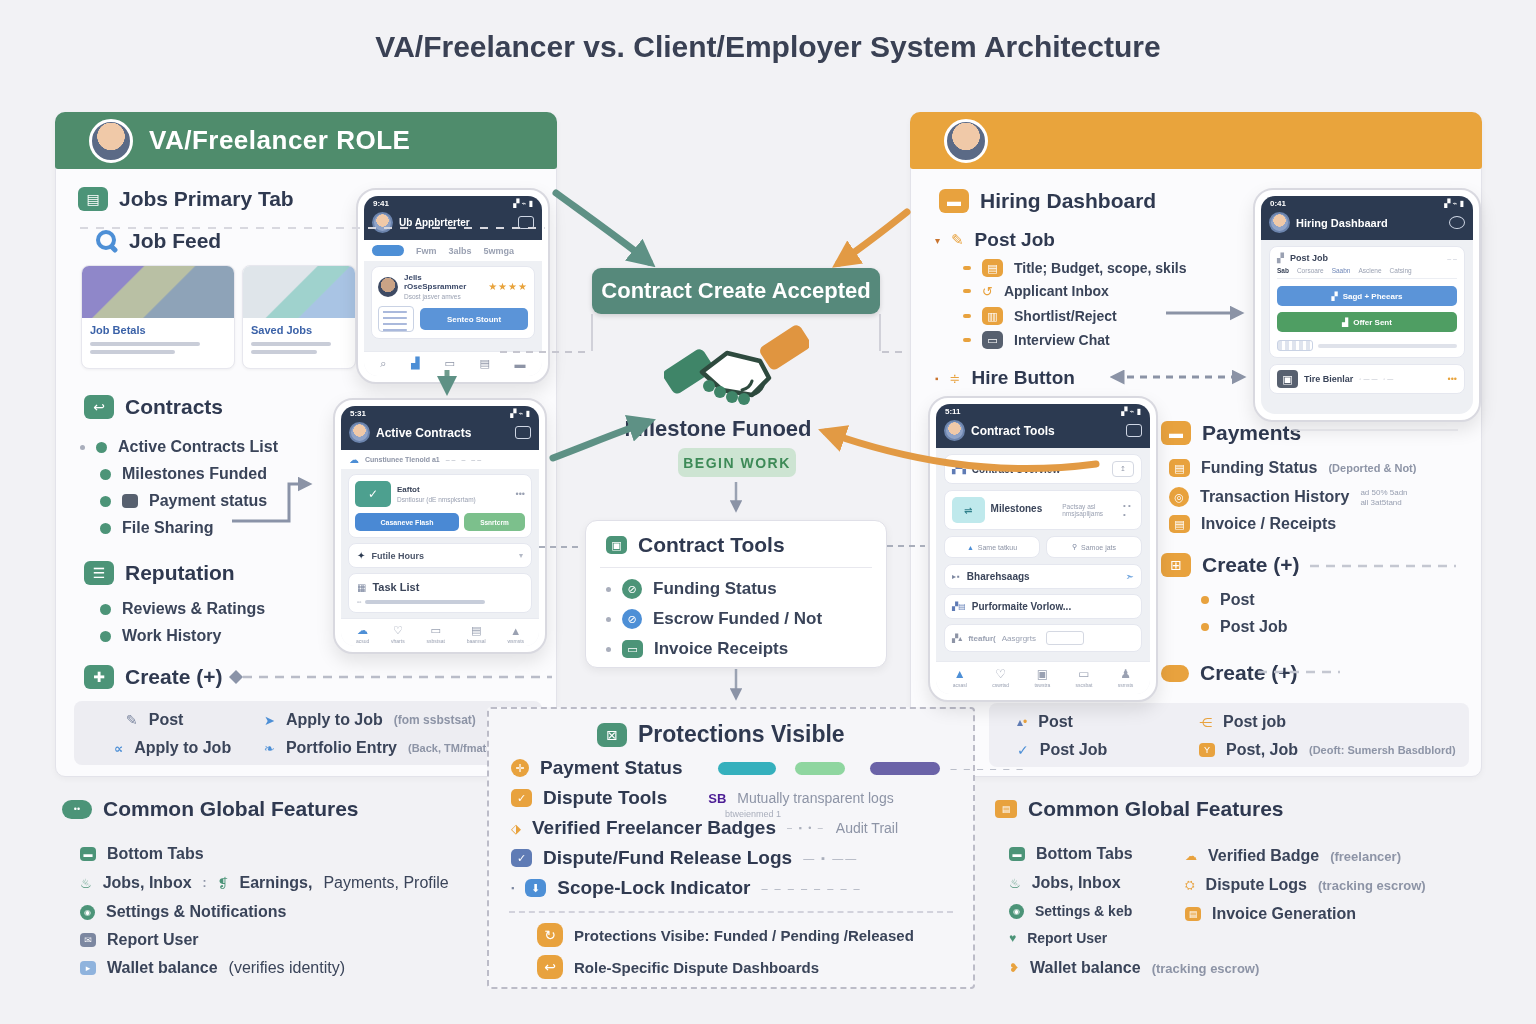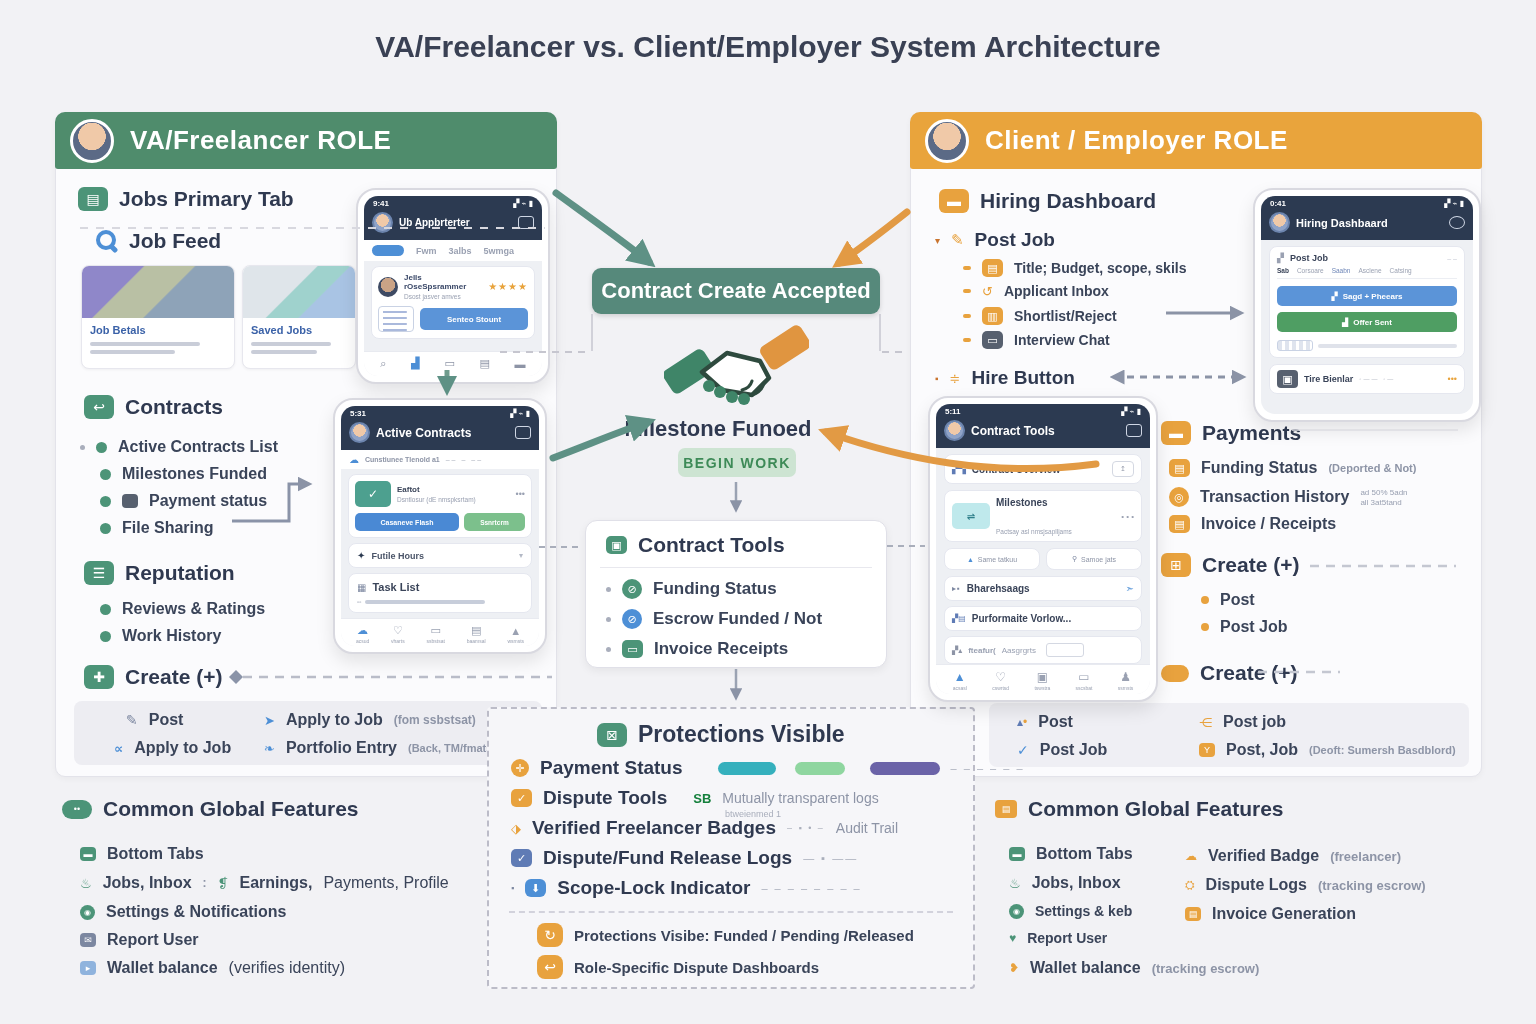--- a/index.html
+++ b/index.html
@@ -1,19 +1,19 @@
 <!DOCTYPE html>
 <html><head>
 <meta charset="utf-8">
 <style>
   html,body{margin:0;padding:0}
   body{width:1536px;height:1024px;background:#f2f2f5;font-family:"Liberation Sans","DejaVu Sans",sans-serif;position:relative;overflow:hidden;color:#2f3950}
   .abs{position:absolute}
   .panel{position:absolute;background:#fbfbfd;border:1px solid #e3e3ea;border-radius:10px;box-shadow:0 2px 6px rgba(0,0,0,.04)}
-  .phdr-bar{position:absolute;left:-1px;top:-1px;right:-1px;height:57px;border-radius:10px 10px 3px 3px;display:flex;align-items:center;gap:16px;padding-left:15px;color:#fff;font-size:26px;font-weight:700;letter-spacing:.5px}
+  .phdr-bar{position:absolute;left:-1px;top:-1px;right:-1px;height:57px;border-radius:10px 10px 3px 3px;display:flex;align-items:center;gap:16px;padding-left:34px;color:#fff;font-size:26px;font-weight:700;letter-spacing:.5px}
   .green{background:#4f8c6c}.orange{background:#e9a43c}
   .avatar{width:38px;height:38px;border-radius:50%;background:radial-gradient(circle at 50% 38%,#f0c9a8 0 45%,#5b6a86 46%);border:3px solid #fff;flex:none}
   .row{position:absolute;display:flex;align-items:center;gap:11px;white-space:nowrap}
   .h1{font-size:21px;font-weight:700;color:#2f3950}
   .h2{font-size:19px;font-weight:700;color:#2f3950}
   .it{font-size:16px;font-weight:600;color:#3a4459}
   .sm{font-size:14px;font-weight:600;color:#3a4459}
   .note{font-size:12px;font-weight:700;color:#8d94a6}
   .tiny{font-size:9px;color:#9aa1b2}
   .sq{width:30px;height:24px;border-radius:6px;display:inline-flex;align-items:center;justify-content:center;color:#fff;font-size:14px;flex:none}
@@ -142,21 +142,20 @@
         <span style="color:#4d8fd6;font-size:13px">❧</span>
         <span class="it" style="font-weight:700">Portfolio Entry</span>
         <span class="note" style="font-size:11px">(Back, TM/fmats)</span>
       </div>
   </div>
 </div>
 
 <div class="panel" style="left:910px;top:112px;width:570px;height:663px">
   <div class="phdr-bar orange">
     <span class="avatar"></span>
-    <span>Client / Employer ROLE</span>
   </div>
   <div class="row" style="left:28px;top:76px">
     <span class="sq o">▬</span>
     <span class="h1">Hiring Dashboard</span>
   </div>
   <div class="row" style="left:24px;top:116px">
     <span style="color:#c9742e;font-size:10px">▾</span>
     <span style="color:#e8a23e;font-size:15px">✎</span>
     <span class="h2">Post Job</span>
   </div>
@@ -300,21 +299,21 @@
     <span class="cir o" style="width:18px;height:18px">✛</span>
     <span class="h2">Payment Status</span>
     <span class="pill" style="width:58px;background:#35b0bd;margin-left:24px"></span>
     <span class="pill" style="width:50px;background:#8fd6a0;margin-left:8px"></span>
     <span class="pill" style="width:70px;background:#6b63a8;margin-left:14px"></span>
     <span class="dash-note">– – – – – –</span>
   </div>
   <div class="row" style="left:22px;top:78px">
     <span class="sq s o">✓</span>
     <span class="h2">Dispute Tools</span>
-    <span style="color:#15803d;font-weight:700;font-size:13px;margin-left:15px">SB</span>
+    <span style="color:#4c1d95;font-weight:700;font-size:13px;margin-left:30px">SB</span>
     <span style="color:#8d94a6;font-size:14px">Mutually transparent logs</span>
   </div>
   <div class="abs" style="left:236px;top:100px;font-size:9px;color:#a9aebc">btweienmed 1</div>
   <div class="row" style="left:22px;top:108px">
     <span style="color:#e8a23e;font-size:13px">⬗</span>
     <span class="h2">Verified Freelancer Badges</span>
     <span class="dash-note" style="font-size:9px">– ▪ • –</span>
     <span style="color:#8d94a6;font-size:14px">Audit Trail</span>
   </div>
   <div class="row" style="left:22px;top:138px">
@@ -508,21 +507,21 @@
         <span class="cam"></span>
       </div>
     <div class="pcard" style="margin:6px 8px;padding:6px 7px;display:flex;align-items:center;gap:6px">
       <span style="color:#5f7bb5;font-size:9px">▞▚</span>
       <span style="font-size:10px;font-weight:700;color:#3a4459">Contract Overview</span>
       <span style="margin-left:auto;width:20px;height:14px;border:1px solid #d4d8e2;border-radius:4px;display:inline-flex;align-items:center;justify-content:center;font-size:7px;color:#8d94a6">↥</span>
     </div>
     <div class="pcard" style="margin:0 8px;padding:6px 7px">
       <div class="prow">
         <span class="bbtn" style="width:38px;height:26px;background:#bfe9ec;color:#2e7f8a;font-size:10px">⇌</span>
-        <span style="display:flex;flex-direction:column;gap:20px">
+        <span style="display:flex;flex-direction:row;gap:20px">
           <span style="font-size:10px;font-weight:700;color:#3a4459">Milestones</span>
           <span style="font-size:6.5px;color:#9aa1b2">Pactsay asl nmsjsaplljams</span>
         </span>
         <span style="margin-left:auto;color:#9aa1b2;font-size:8px">• • •</span>
       </div>
     </div>
     <div class="prow" style="margin:6px 8px;gap:6px">
       <span class="pcard" style="flex:1;height:20px;display:inline-flex;align-items:center;justify-content:center;gap:4px;font-size:7px;color:#8d94a6">
           <span style="color:#4d8fd6">▲</span>
           <span>Same tatkuu</span>

